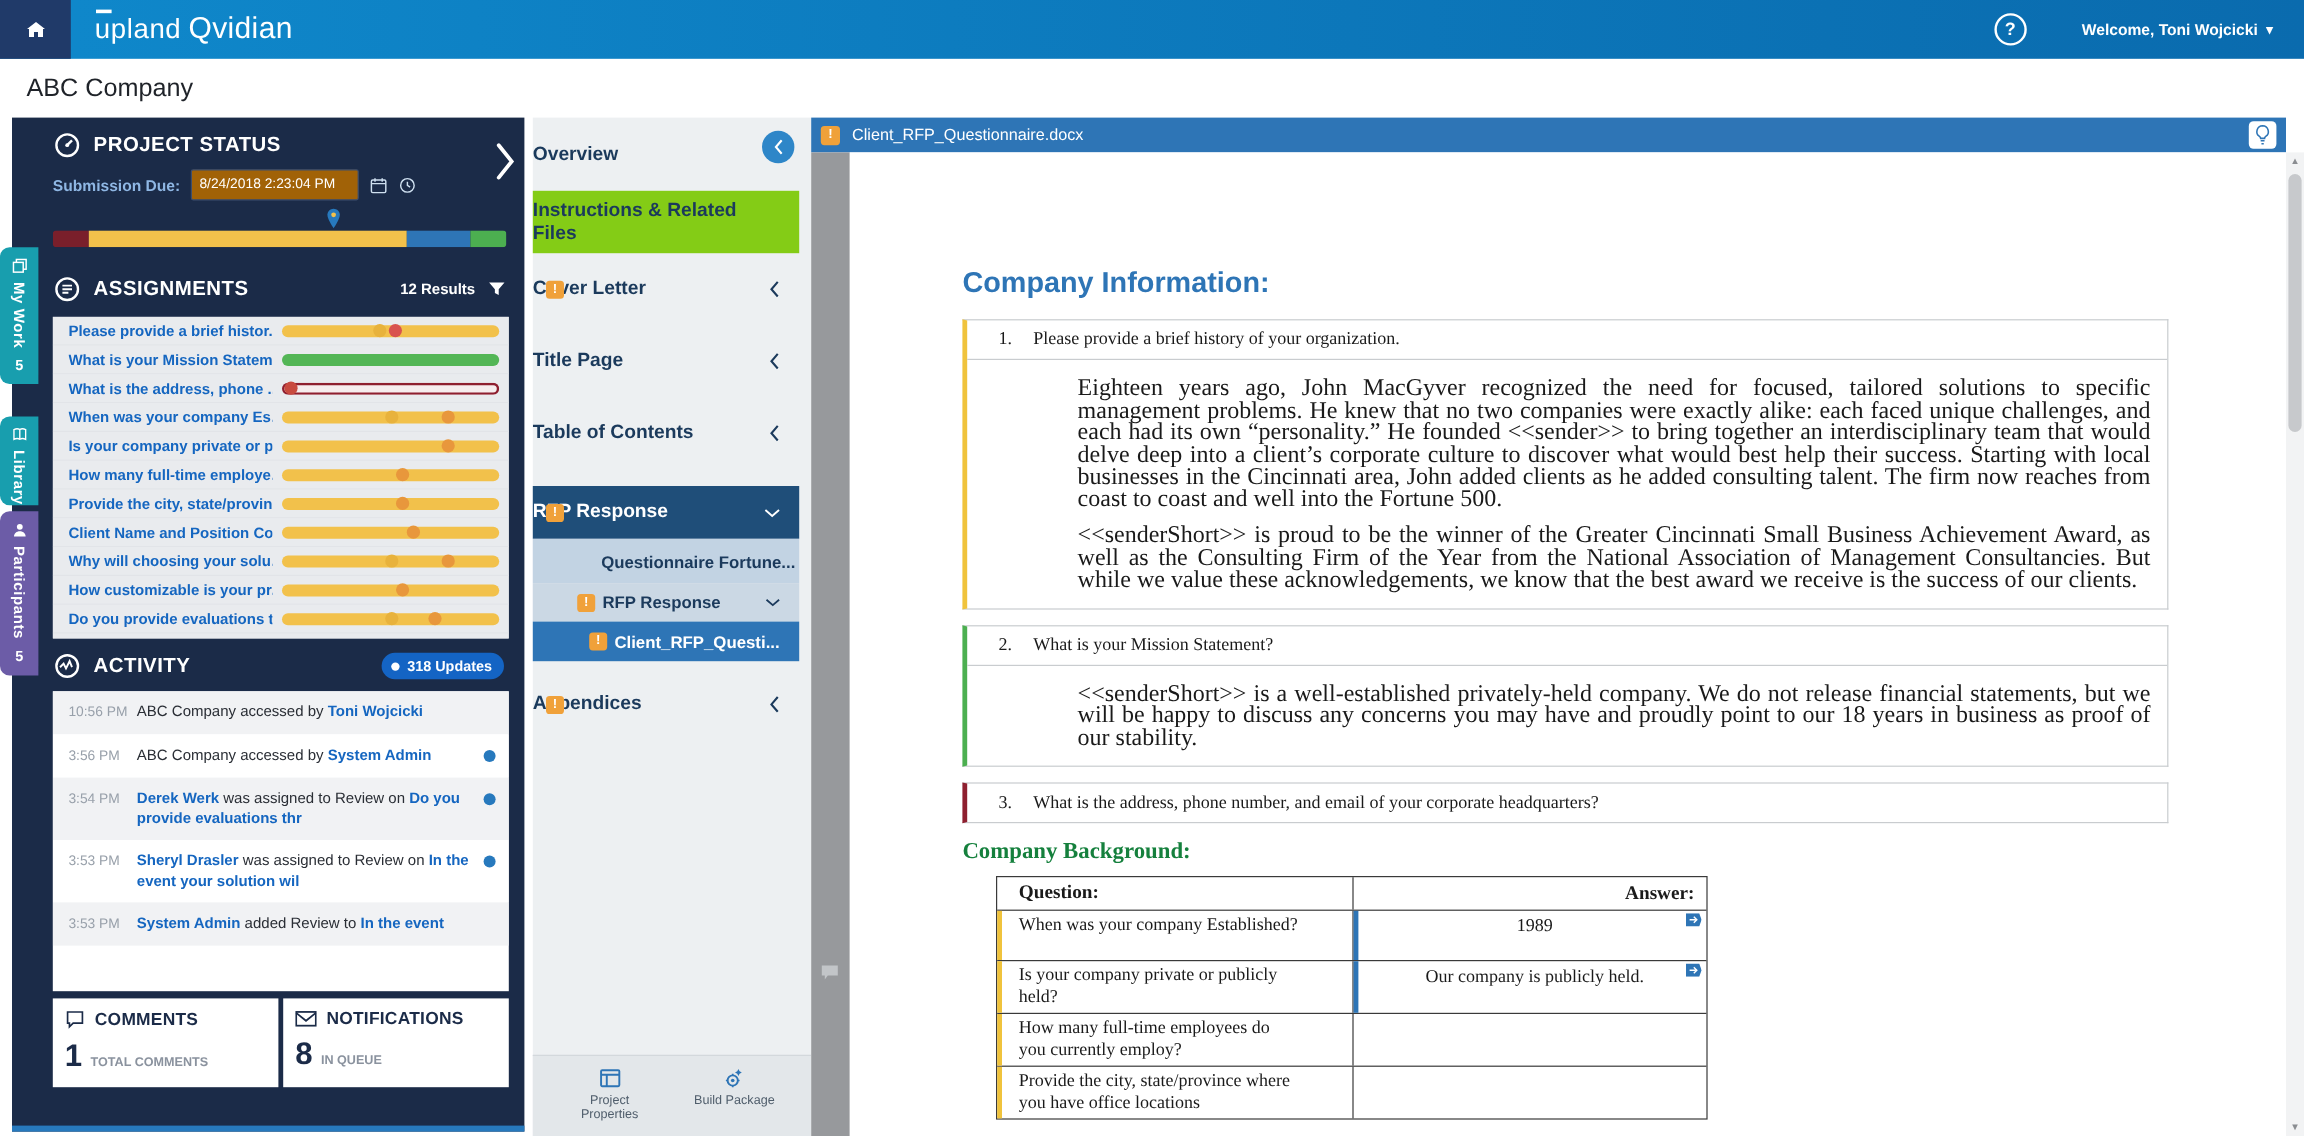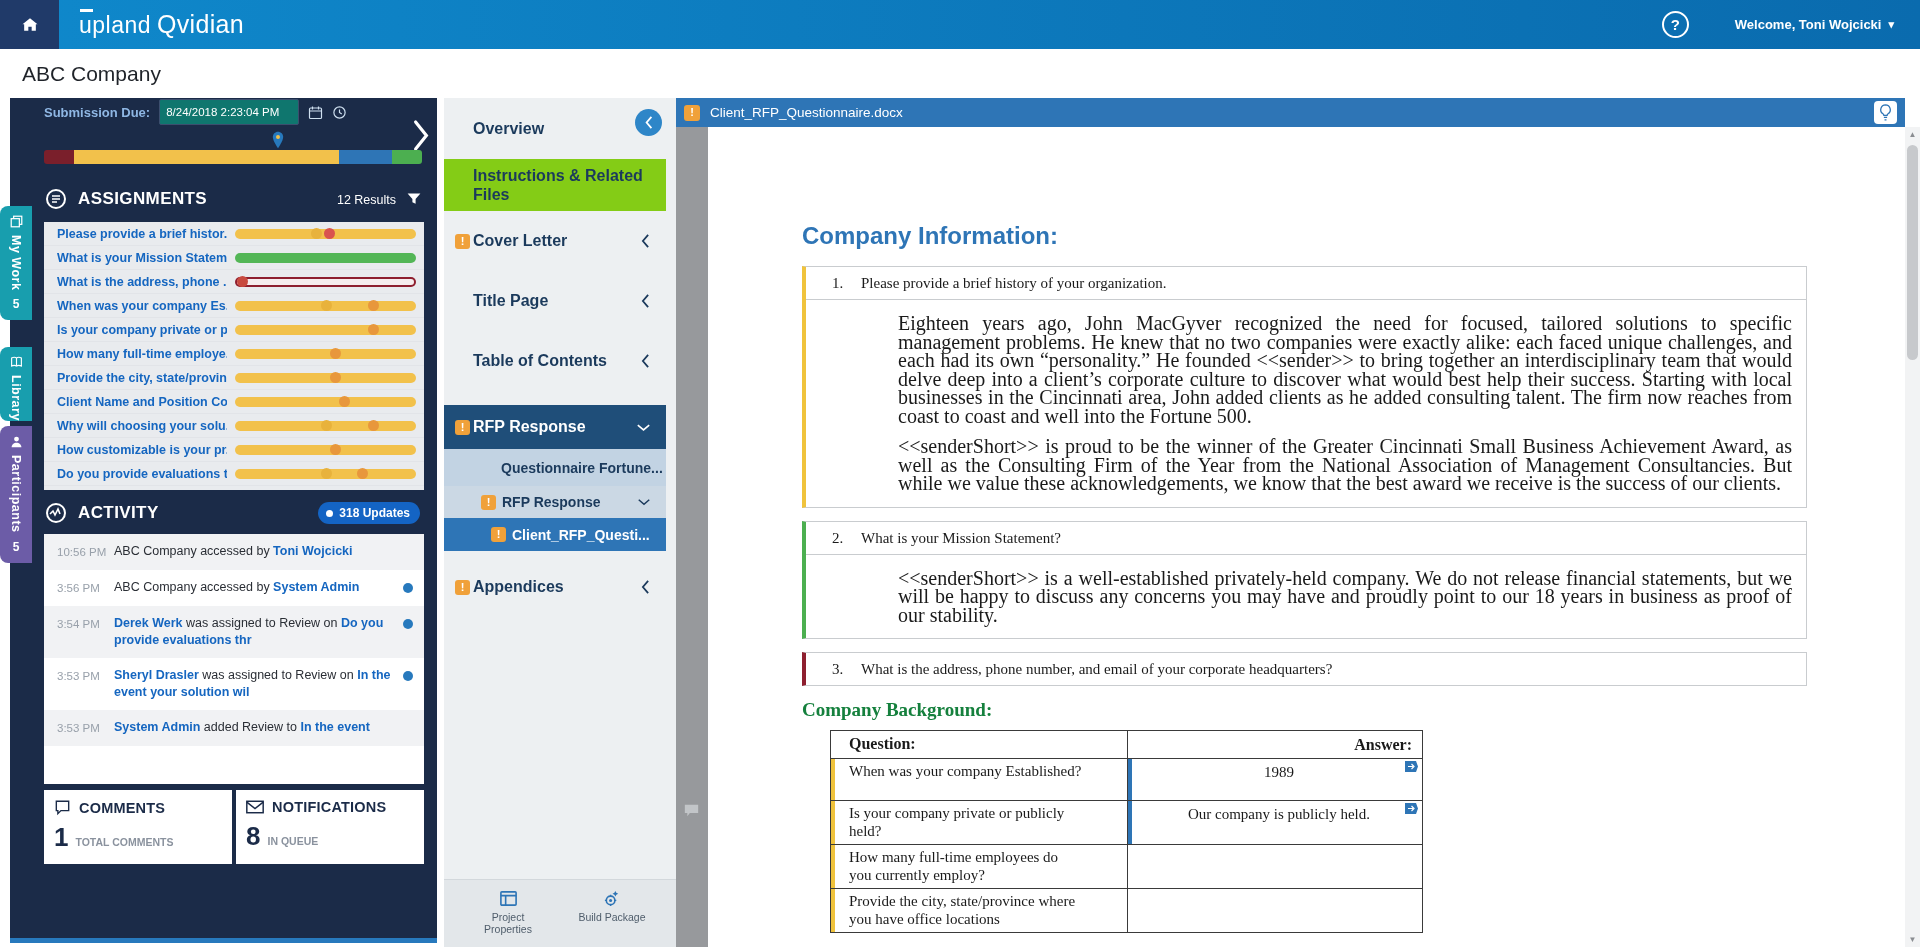--- a/index.html
+++ b/index.html
@@ -29,27 +29,27 @@
 .edge-tab .vlabel { writing-mode:vertical-rl; font-size:12.5px; font-weight:bold; letter-spacing:.5px; }
 .edge-tab .badge { font-size:12px; font-weight:bold; padding-bottom:9px; }
 #tab-my-work { top:206px; min-height:96px; background:#189EAE; }
 #tab-library { top:347px; min-height:62px; background:#189EAE; }
 #tab-participants { top:426px; min-height:114px; background:#6C5CA7; }
 
 
 #sidebar { position:absolute; left:10px; top:98px; width:427px; height:845px; background:#1B2B48; border-bottom:5px solid #2779BD; color:#fff; z-index:5; overflow:hidden; }
 .sec-head { display:flex; align-items:center; gap:10px; padding:11px 15px 7px 34px; }
 .sec-title { font-size:17px; font-weight:bold; letter-spacing:.4px; }
-.sec-right { margin-left:auto; display:flex; align-items:flex-end; gap:10px; font-size:12.5px; }
+.sec-right { margin-left:auto; display:flex; align-items:center; gap:10px; font-size:12.5px;font-weight:bold; }
 
 #project-status { position:relative; padding-bottom:8px; }
 .ps-chevron { position:absolute; right:7px; top:20px; cursor:pointer; }
 .due-row { display:flex; align-items:center; gap:9px; padding-left:34px; margin-top:1px; }
 .due-label { color:#8FB7E4; font-size:13px; font-weight:bold; }
-.date-field { width:140px; height:26px; background:#0f766e; border:1px solid #3C4E6E; border-radius:2px; color:#fff; font-size:11.5px; display:flex; align-items:center; padding:0 6px; cursor:text; white-space:nowrap; }
+.date-field { width:140px; height:26px; background:#a16207; border:1px solid #3C4E6E; border-radius:2px; color:#fff; font-size:11.5px; display:flex; align-items:center; padding:0 6px; cursor:text; white-space:nowrap; }
 .icon-btn { cursor:pointer; display:flex; }
 .progress-wrap { position:relative; margin:25px 15px 4px 34px; }
 #project-progress { display:flex; height:14px; border-radius:3px; overflow:hidden; }
 #project-progress i { display:block; height:100%; }
 #progress-marker { position:absolute; top:-19px; }
 
 #assignments-list { margin:4px 13px 0 34px; height:268px; overflow:hidden; background:#E9EBEE; }
 .as-row { display:flex; align-items:center; height:24px; padding:0 8px 0 13px; border-bottom:1px solid #E2E4E8; background:#E9EBEE; }
 .as-link { font-size:12.5px; font-weight:bold; color:#1566C0; white-space:nowrap; overflow:hidden; flex:1; margin-right:8px; cursor:pointer; }
 .as-bar { width:181px; height:10px; border-radius:5px; position:relative; flex:none; }
@@ -71,21 +71,21 @@
 .stat-nums { display:flex; align-items:baseline; gap:7px; margin-top:8px; }
 .stat-count { font-size:26px; font-weight:bold; line-height:1; }
 .stat-caption { font-size:10.5px; color:#8A929E; font-weight:bold; }
 
 
 .warn-badge { width:15px; height:15px; background:#F0A13A; border-radius:3px; color:#fff; font-size:11px; font-weight:bold; display:inline-flex; align-items:center; justify-content:center; line-height:1; flex:none; }
 
 
 #nav-panel { position:absolute; left:444px; top:98px; width:232px; bottom:0; background:#EDF0F2; }
 .nav-item { width:222px; position:relative; display:flex; align-items:center; color:#1B3A5C; font-weight:bold; font-size:16px; cursor:pointer; }
-.nav-label { margin-left:29px; }
+.nav-label { }
 .nav-item > .warn-badge { position:absolute; left:11px; }
 .nav-chevron { position:absolute; right:16px; color:#1B3A5C; display:flex; cursor:pointer; }
 #nav-overview { height:61px; }
 #nav-instructions { height:52px; background:#84cc16; line-height:19px; }
 #nav-instructions .nav-label { width:175px; }
 #nav-initial { height:58px; }
 #nav-cover { height:60px; }
 #nav-title-page { height:60px; }
 #nav-toc { height:60px; }
 #nav-rfp { height:44px; margin-top:14px; background:#1F4E79; color:#fff; }
@@ -187,20 +187,28 @@
       <circle cx="8" cy="5" r="3" fill="#fff"></circle>
       <path d="M2 15c0-3.3 2.7-5.5 6-5.5s6 2.2 6 5.5z" fill="#fff"></path>
     </svg>
   <span class="vlabel">Participants</span>
   <span class="badge">5</span>
 </div>
 
 <aside id="sidebar">
 
   <section id="project-status">
+    <div class="sec-head">
+      <svg viewBox="0 0 24 24" width="24" height="24">
+          <circle cx="12" cy="12" r="9" fill="none" stroke="#fff" stroke-width="2"></circle>
+          <path d="M12 12 16 8" stroke="#fff" stroke-width="2"></path>
+          <circle cx="12" cy="12" r="1.6" fill="#fff"></circle>
+        </svg>
+      <span class="sec-title">PROJECT STATUS</span>
+    </div>
     <div class="ps-chevron">
       <svg viewBox="0 0 20 36" width="18" height="33">
           <path d="M4 3l12 15L4 33" fill="none" stroke="#fff" stroke-width="3.5" stroke-linecap="round"></path>
         </svg>
     </div>
     <div class="due-row">
       <span class="due-label">Submission Due:</span>
       <span class="date-field">8/24/2018 2:23:04 PM</span>
       <span class="icon-btn">
         <svg viewBox="0 0 20 20" width="15" height="15">

